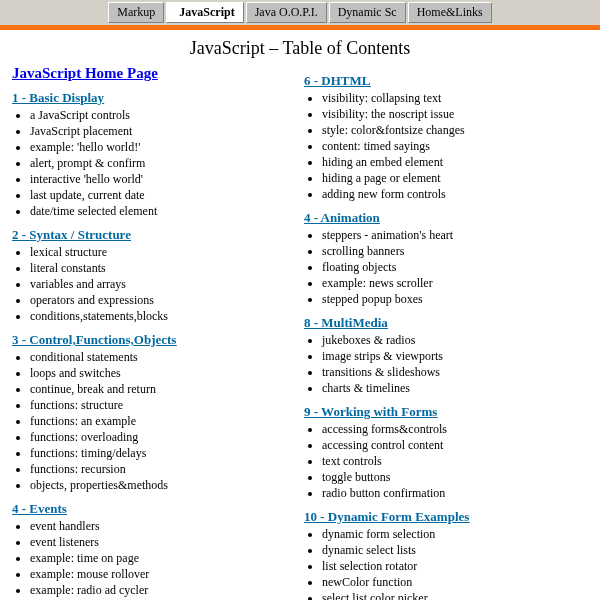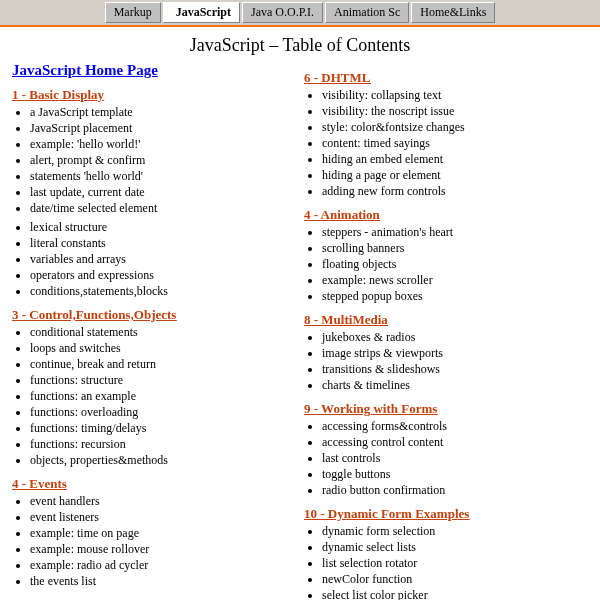--- a/index.html
+++ b/index.html
@@ -7,21 +7,21 @@
       font-family: Times New Roman, serif;
       font-size: 13px;
       background: #d4d0c8;
       color: #000;
     }
     .top-nav {
       display: flex;
       justify-content: center;
       background: #d4d0c8;
       padding: 2px 0;
-      border-bottom: 2px solid #f97316;
+      border-bottom: 5px solid #f97316;
     }
     .top-nav a {
       display: inline-block;
       padding: 2px 8px;
       background: #c0c0c0;
       border: 1px solid #808080;
       border-top: 1px solid #fff;
       border-left: 1px solid #fff;
       text-decoration: none;
       color: #000;
@@ -59,21 +59,21 @@
     .section-title {
       font-weight: bold;
       text-decoration: underline;
       font-size: 13px;
       margin-top: 8px;
       margin-bottom: 2px;
       display: block;
     }
     .section-title a {
       font-weight: bold;
-      color: #c2410c;
+      color: #0369a1;
       text-decoration: underline;
     }
     ul {
       margin-left: 18px;
       margin-bottom: 4px;
     }
     ul li {
       margin-bottom: 1px;
       font-size: 12px;
     }
@@ -89,44 +89,45 @@
     }
   </style>
 </head>
 <body>
 
 <div>
   <div class="top-nav">
     <a href="#">Markup</a>
     <a href="#" class="active">JavaScript</a>
     <a href="#">Java O.O.P.I.</a>
-    <a href="#">Animation Sc</a>
+    <a href="#">Dynamic Sc</a>
     <a href="#">Home&amp;Links</a>
   </div>
 </div>
 
 <div class="page-container">
   <h1 class="page-title">JavaScript – Table of Contents</h1>
 
   <div class="two-col">
 
     <div class="col">
       <a href="#" class="home-link">JavaScript Home Page</a>
 
       <span class="section-title"><a href="#">1 - Basic Display</a></span>
       <ul>
-        <li><a href="#">a JavaScript template</a></li>
+        <li><a href="#">a JavaScript controls</a></li>
         <li><a href="#">JavaScript placement</a></li>
         <li><a href="#">example: 'hello world!'</a></li>
         <li><a href="#">alert, prompt &amp; confirm</a></li>
-        <li><a href="#">statements 'hello world'</a></li>
+        <li><a href="#">interactive 'hello world'</a></li>
         <li><a href="#">last update, current date</a></li>
         <li><a href="#">date/time selected element</a></li>
       </ul>
 
+      <span class="section-title"><a href="#">2 - Syntax / Structure</a></span>
       <ul>
         <li><a href="#">lexical structure</a></li>
         <li><a href="#">literal constants</a></li>
         <li><a href="#">variables and arrays</a></li>
         <li><a href="#">operators and expressions</a></li>
         <li><a href="#">conditions,statements,blocks</a></li>
       </ul>
 
       <span class="section-title"><a href="#">3 - Control,Functions,Objects</a></span>
       <ul>
@@ -180,21 +181,21 @@
         <li><a href="#">jukeboxes &amp; radios</a></li>
         <li><a href="#">image strips &amp; viewports</a></li>
         <li><a href="#">transitions &amp; slideshows</a></li>
         <li><a href="#">charts &amp; timelines</a></li>
       </ul>
 
       <span class="section-title"><a href="#">9 - Working with Forms</a></span>
       <ul>
         <li><a href="#">accessing forms&amp;controls</a></li>
         <li><a href="#">accessing control content</a></li>
-        <li><a href="#">last controls</a></li>
+        <li><a href="#">text controls</a></li>
         <li><a href="#">toggle buttons</a></li>
         <li><a href="#">radio button confirmation</a></li>
       </ul>
 
       <span class="section-title"><a href="#">10 - Dynamic Form Examples</a></span>
       <ul>
         <li><a href="#">dynamic form selection</a></li>
         <li><a href="#">dynamic select lists</a></li>
         <li><a href="#">list selection rotator</a></li>
         <li><a href="#">newColor function</a></li>

